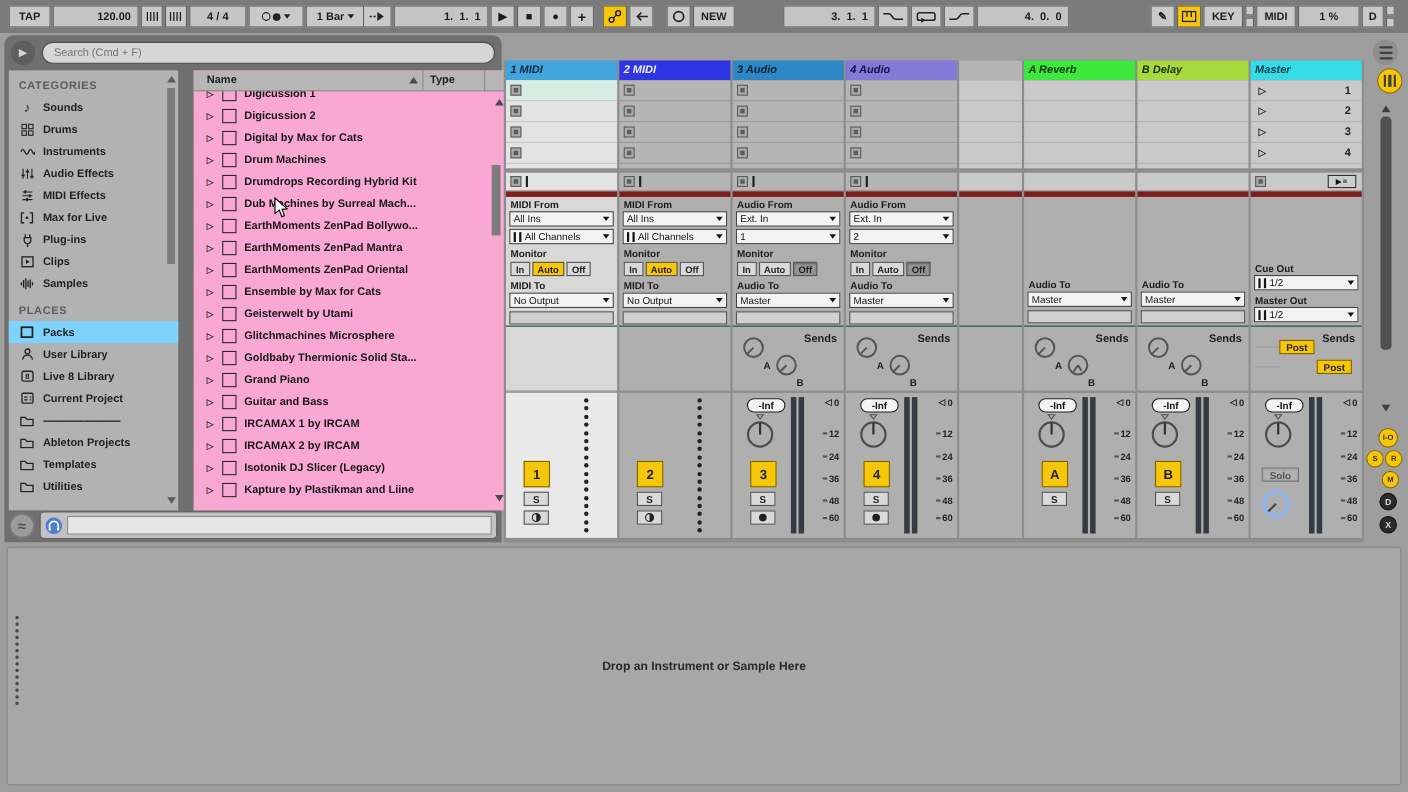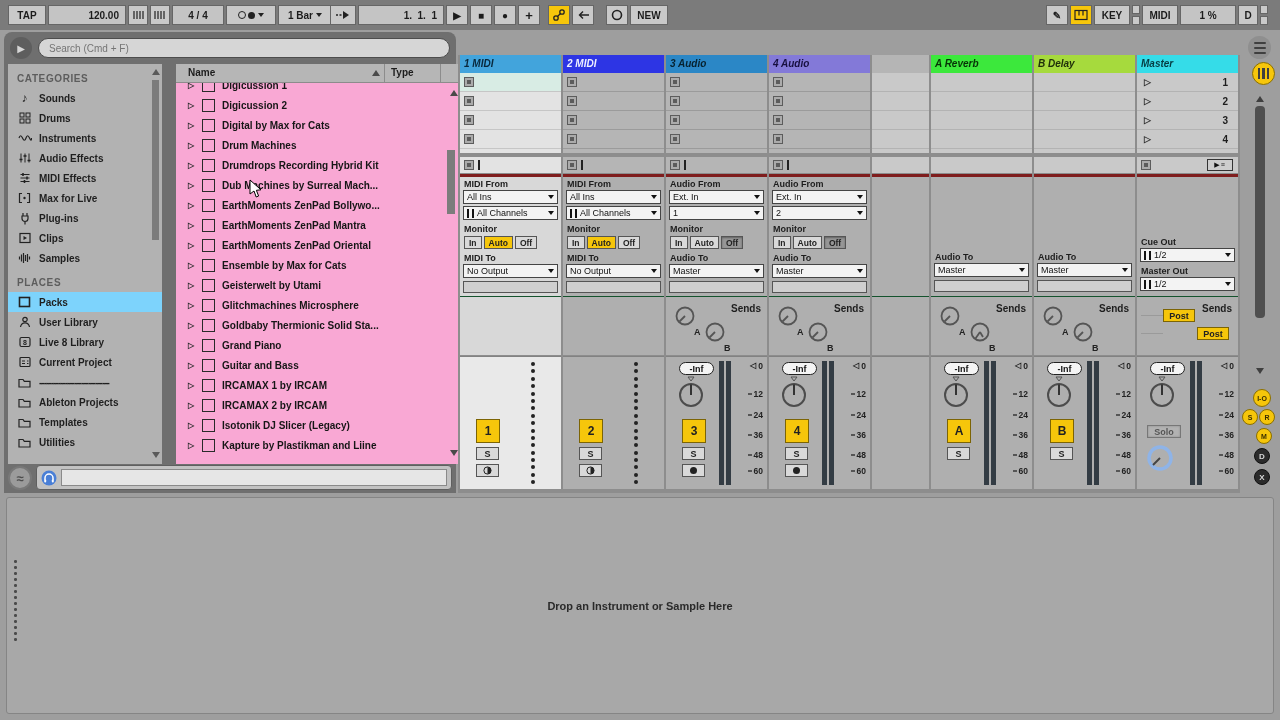--- a/index.html
+++ b/index.html
@@ -44,21 +44,21 @@
 .thead{position:absolute;left:0;right:0;top:23px;height:18px;font-size:10px;font-style:italic;font-weight:bold;padding:3px 0 0 4px;overflow:hidden}
 .slots{position:absolute;left:0;right:0;top:41px;height:80px;background:#b5b5b5}
 .slot{height:19px;border-bottom:1px solid #9b9b9b;display:flex;align-items:center;padding-left:4px}
 .ret .slot{border-bottom:1px solid #b3b3b3}
 .ret .slots{background:#c9c9c9}
 .stopbtn{width:10px;height:10px;background:#ababab;border:1px solid #5c5c5c;display:flex;align-items:center;justify-content:center;flex:none}
 .stopbtn::after{content:"";width:4px;height:4px;background:#5c5c5c}
 .stoprow{position:absolute;left:0;right:0;top:125px;height:16px;background:#b5b5b5;display:flex;align-items:center;padding-left:4px;gap:4px}
 .ret .stoprow{background:#c9c9c9}
 .cursorbar{width:1.5px;height:10px;background:#222}
-.iobox{position:absolute;left:0;right:0;top:142px;height:122px;background:#afafaf;border-top:3px solid #7f1d1d;font-size:9px}
+.iobox{position:absolute;left:0;right:0;top:142px;height:122px;background:#afafaf;border-top:5px solid #7f1d1d;font-size:9px}
 .iolabel{font-weight:bold;color:#1d1d1d;padding:2px 0 1px 4px;font-size:9px}
 .dd{height:14px;margin:0 3px 2px 3px;background:#f3f3f3;border:1px solid #444;display:flex;align-items:center;font-size:9px;color:#111;padding:0 3px;position:relative;white-space:nowrap;overflow:hidden}
 .dd .caret{position:absolute;right:3px;border-top-color:#111;margin:0}
 .monrow{display:flex;gap:2px;margin:1px 3px 2px 4px}
 .monbtn{height:13px;border:1px solid #555;background:#d9d9d9;font-size:8.5px;font-weight:bold;display:flex;align-items:center;justify-content:center;color:#222;padding:0 4px}
 .monbtn.on{background:#f6c60b}
 .monbtn.offon{background:#969696;box-shadow:inset 0 1px 2px rgba(0,0,0,.35)}
 .emptybox{height:12px;margin:3px 3px;background:#cfcfcf;border:1px solid #555}
 .sendsbox{position:absolute;left:0;right:0;top:264px;height:59px;background:#afafaf;border-top:1px solid #14532d}
 .mixer{position:absolute;left:0;right:0;top:324px;height:133px;background:#afafaf;border-top:1px solid #828282}
@@ -161,20 +161,40 @@
           </svg>
         </div>
       <div style="width:8px"></div>
       <div class="btn" style="width:22px">
           <svg width="12" height="12">
             <circle cx="6" cy="6" r="4.5" fill="none" stroke="#222" stroke-width="1.6"></circle>
           </svg>
         </div>
       <div class="btn" style="width:38px">NEW</div>
     </div>
+    <div class="tgroup" style="left:712px">
+      <div class="display" style="width:84px">3.  1.  1</div>
+      <div class="btn" style="width:28px">
+          <svg width="20" height="12">
+            <path d="M1 3.5 h5 c3 0 3 5 6 5 h7" fill="none" stroke="#222" stroke-width="1.4"></path>
+          </svg>
+        </div>
+      <div class="btn" style="width:28px">
+          <svg width="20" height="13">
+            <rect x="2" y="2.5" width="16" height="7" rx="2" fill="none" stroke="#222" stroke-width="1.4"></rect>
+            <path d="M9 9.5 L5.5 12 V7 z" fill="#222"></path>
+          </svg>
+        </div>
+      <div class="btn" style="width:28px">
+          <svg width="20" height="12">
+            <path d="M1 8.5 h6 c3 0 3 -5 6 -5 h6" fill="none" stroke="#222" stroke-width="1.4"></path>
+          </svg>
+        </div>
+      <div class="display" style="width:84px">4.  0.  0</div>
+    </div>
     <div class="tgroup" style="left:1046px">
       <div class="btn" style="width:22px">✎</div>
       <div class="btn yellow" style="width:22px">
           <svg width="14" height="12">
             <rect x="1" y="1.5" width="12" height="9" fill="none" stroke="#222" stroke-width="1.2"></rect>
             <path d="M5 1.5 v5 M9 1.5 v5" stroke="#222" stroke-width="1.2"></path>
           </svg>
         </div>
       <div class="btn" style="width:36px">KEY</div>
       <div class="splitcell">

